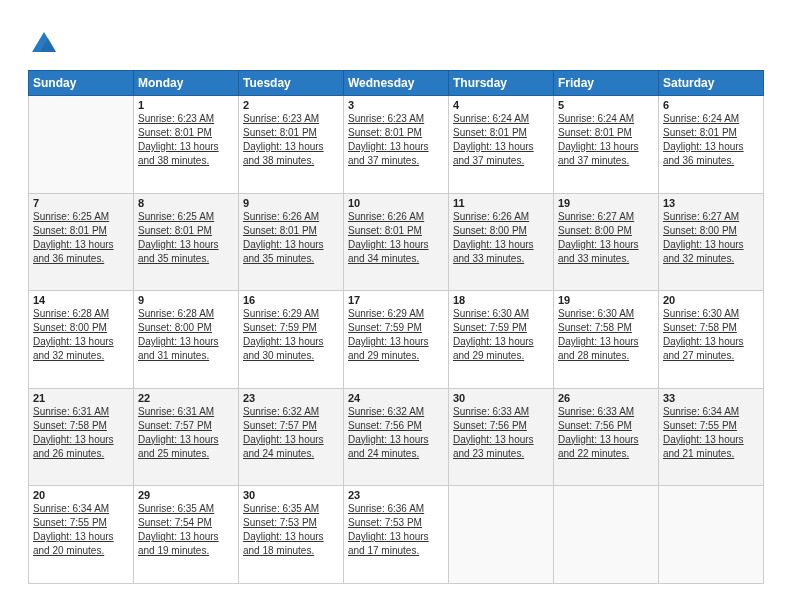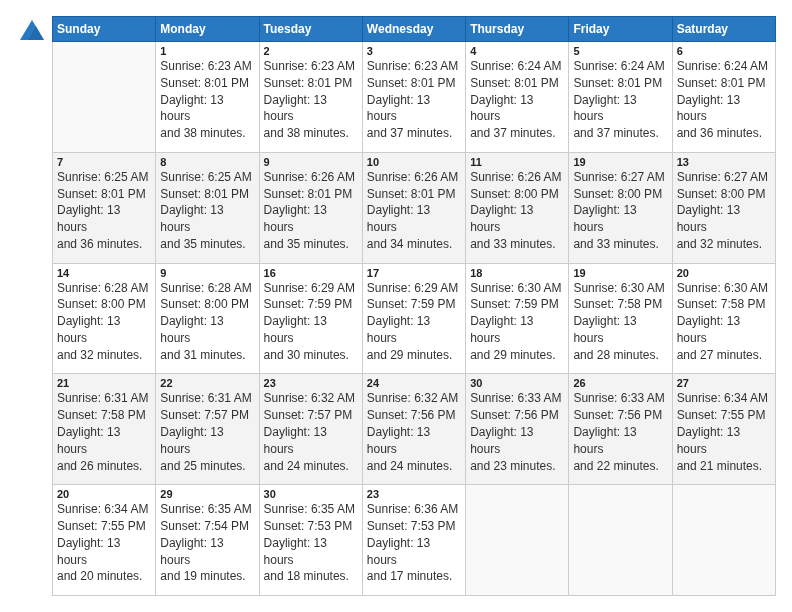--- a/index.html
+++ b/index.html
@@ -6,23 +6,23 @@
     body {
       width: 792px;
       height: 612px;
       font-family: Arial, sans-serif;
       background: #fff;
       overflow: hidden;
     }
     .page {
       width: 792px;
       height: 612px;
-      padding: 16px;
-      display: flex;
-      flex-direction: row;
+      padding: 28px;
+      display: flex;
+      flex-direction: column;
     }
     .header {
       display: flex;
       justify-content: space-between;
       align-items: flex-start;
       margin-bottom: 10px;
     }
     .logo {
       display: flex;
       align-items: center;
@@ -89,22 +89,23 @@
       background: #f9f9f9;
     }
     .day-num {
       font-size: 11px;
       font-weight: bold;
       color: #222;
       margin-bottom: 1px;
     }
     .day-info {
       line-height: 1.4;
-      font-size: 12px;
+      font-size: 10px;
       color: #333;
+      text-decoration: underline;
     }
     .row-alt td {
       background: #f3f3f3;
     }
   </style>
 </head>
 <body>
 
 <div class="page">
   <div class="header">
@@ -243,21 +244,21 @@
           </td>
           <td>
             <div class="day-num">30</div>
             <div class="day-info">Sunrise: 6:33 AM<br>Sunset: 7:56 PM<br>Daylight: 13 hours<br>and 23 minutes.</div>
           </td>
           <td>
             <div class="day-num">26</div>
             <div class="day-info">Sunrise: 6:33 AM<br>Sunset: 7:56 PM<br>Daylight: 13 hours<br>and 22 minutes.</div>
           </td>
           <td>
-            <div class="day-num">27</div>
+            <div class="day-num">33</div>
             <div class="day-info">Sunrise: 6:34 AM<br>Sunset: 7:55 PM<br>Daylight: 13 hours<br>and 21 minutes.</div>
           </td>
         </tr>
         <tr>
           <td>
             <div class="day-num">20</div>
             <div class="day-info">Sunrise: 6:34 AM<br>Sunset: 7:55 PM<br>Daylight: 13 hours<br>and 20 minutes.</div>
           </td>
           <td>
             <div class="day-num">29</div>

